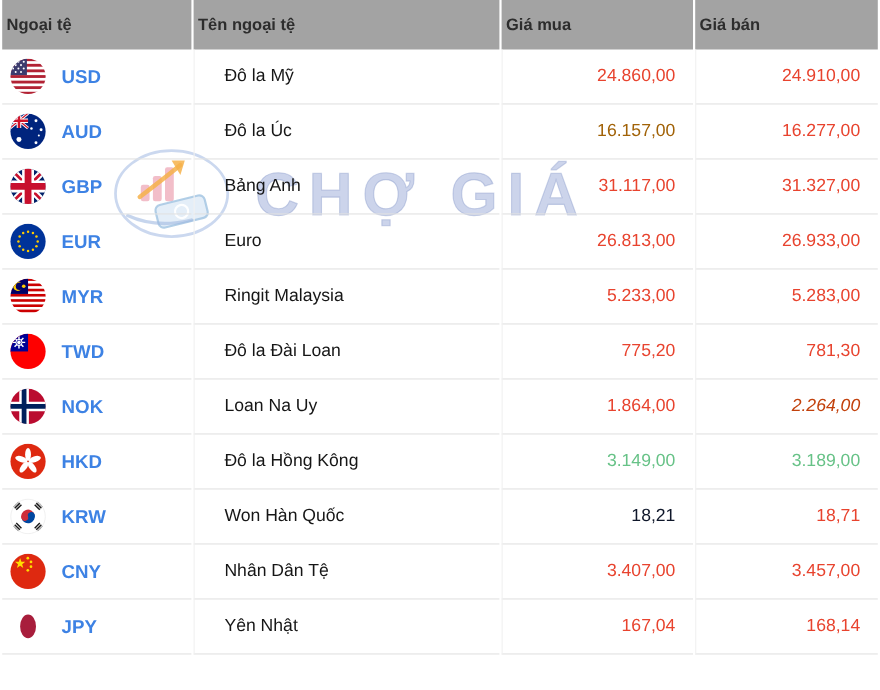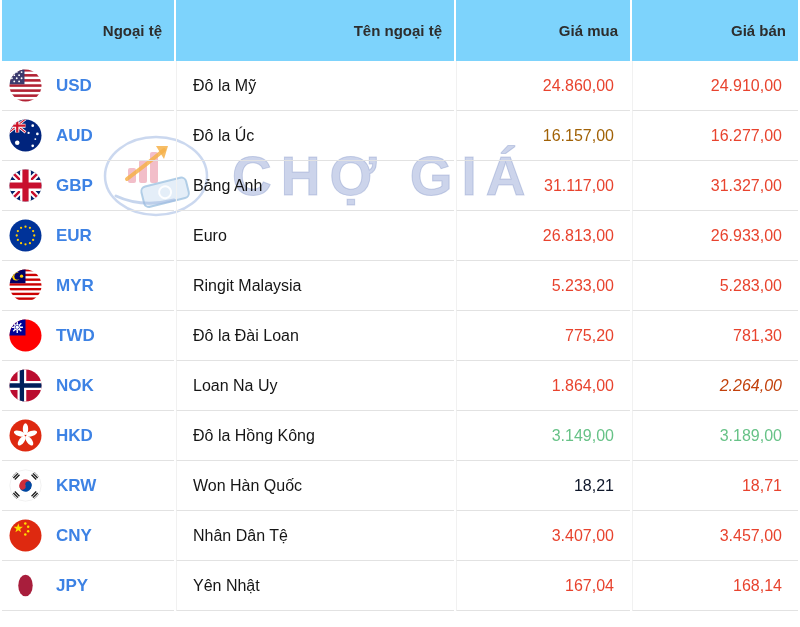--- a/index.html
+++ b/index.html
@@ -8,29 +8,29 @@
 
   
   .watermark{position:absolute;top:134px;left:102px;display:flex;align-items:center;
              z-index:1;pointer-events:none;user-select:none;}
   .watermark .wm-text{font-size:55px;font-weight:800;letter-spacing:9px;margin-left:18px;
              color:rgba(163,177,219,0.55);-webkit-text-stroke:1px rgba(120,140,195,0.35);
              text-shadow:0 0 2px rgba(255,255,255,0.9);}
 
   table{position:relative;z-index:2;width:800px;table-layout:fixed;
         border-collapse:separate;border-spacing:2px 0;}
-  thead th{background:#7dd3fc;height:37px;font-size:15px;font-weight:bold;color:#2d2d2d;
-        text-align:right;padding:12px;}
+  thead th{background:#a3a3a3;height:37px;font-size:15px;font-weight:bold;color:#2d2d2d;
+        text-align:left;padding:4px;}
   tbody td{height:49px;background:transparent;border-bottom:1px solid #e2e2e2;
         font-size:16px;color:#161616;padding:0;vertical-align:middle;}
   tbody td + td{border-left:1px solid #f1f1f1;}
   .code-wrap{display:flex;align-items:center;padding-left:7px;gap:14px;}
   .code-wrap svg{width:33px;height:33px;flex-shrink:0;display:block;}
   .code{font-size:17px;font-weight:bold;}
-  td.name{padding-left:16px;}
+  td.name{padding-left:27px;}
   td.price{text-align:right;padding-right:16px;}
 </style>
 </head>
 <body>
 
 <div class="wrap">
 
   <div class="watermark">
     <svg width="112" height="84" viewBox="0 0 112 84">
       <ellipse cx="54" cy="42" rx="51" ry="39" fill="none" stroke="rgba(175,195,230,0.65)" stroke-width="2.5"></ellipse>

